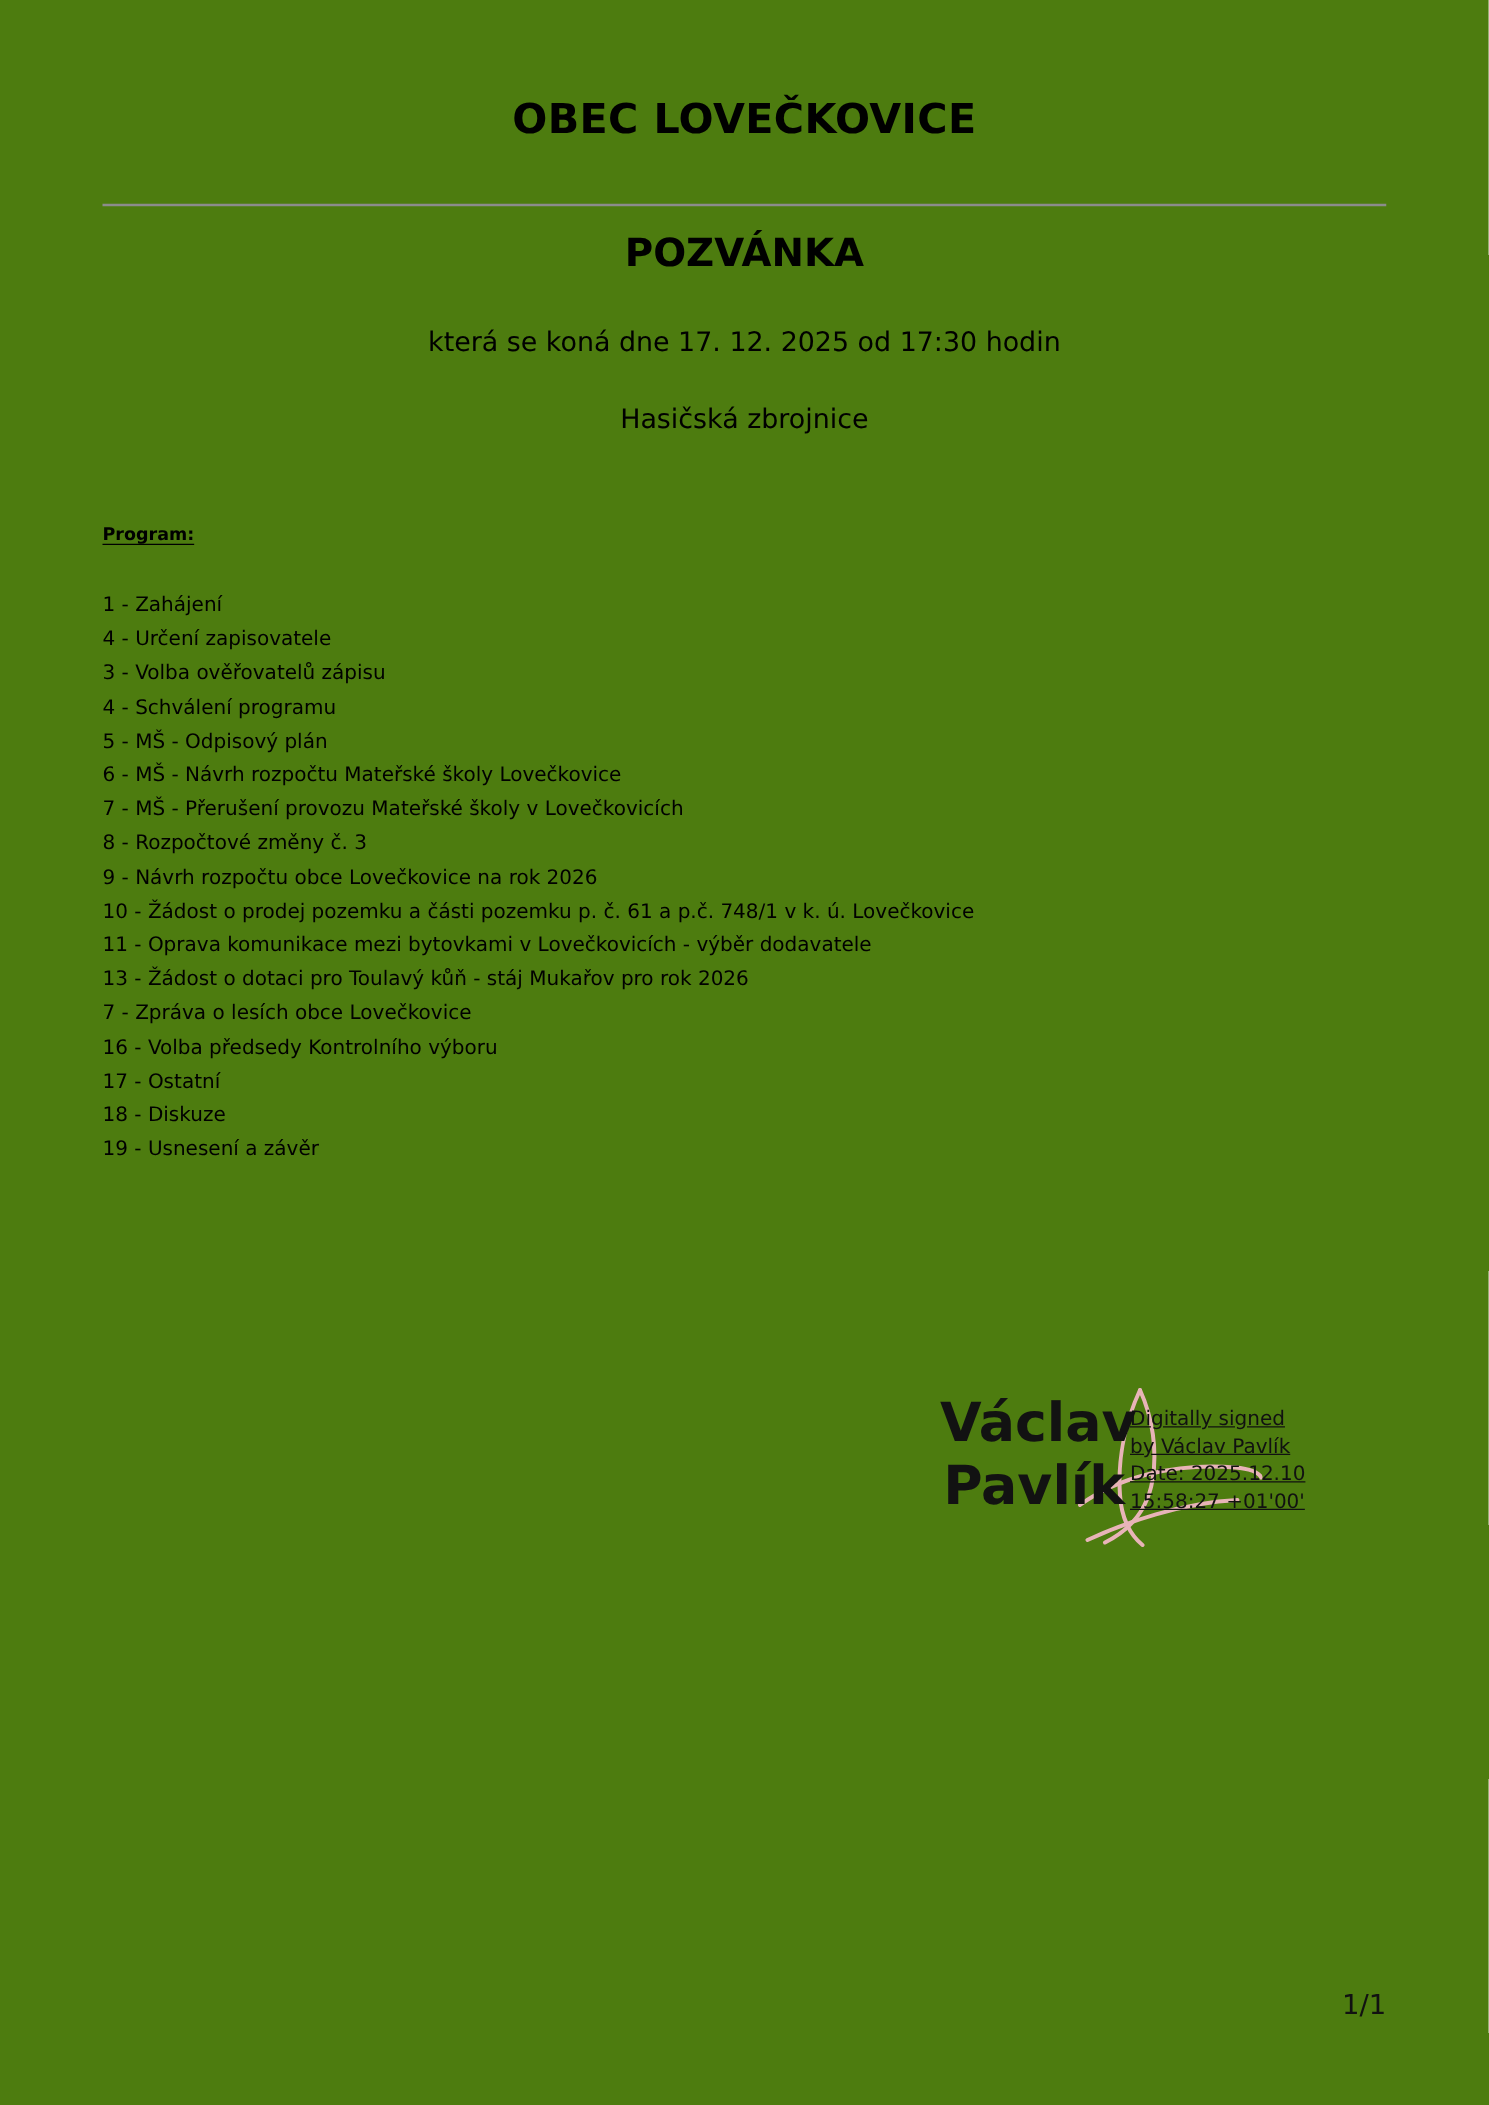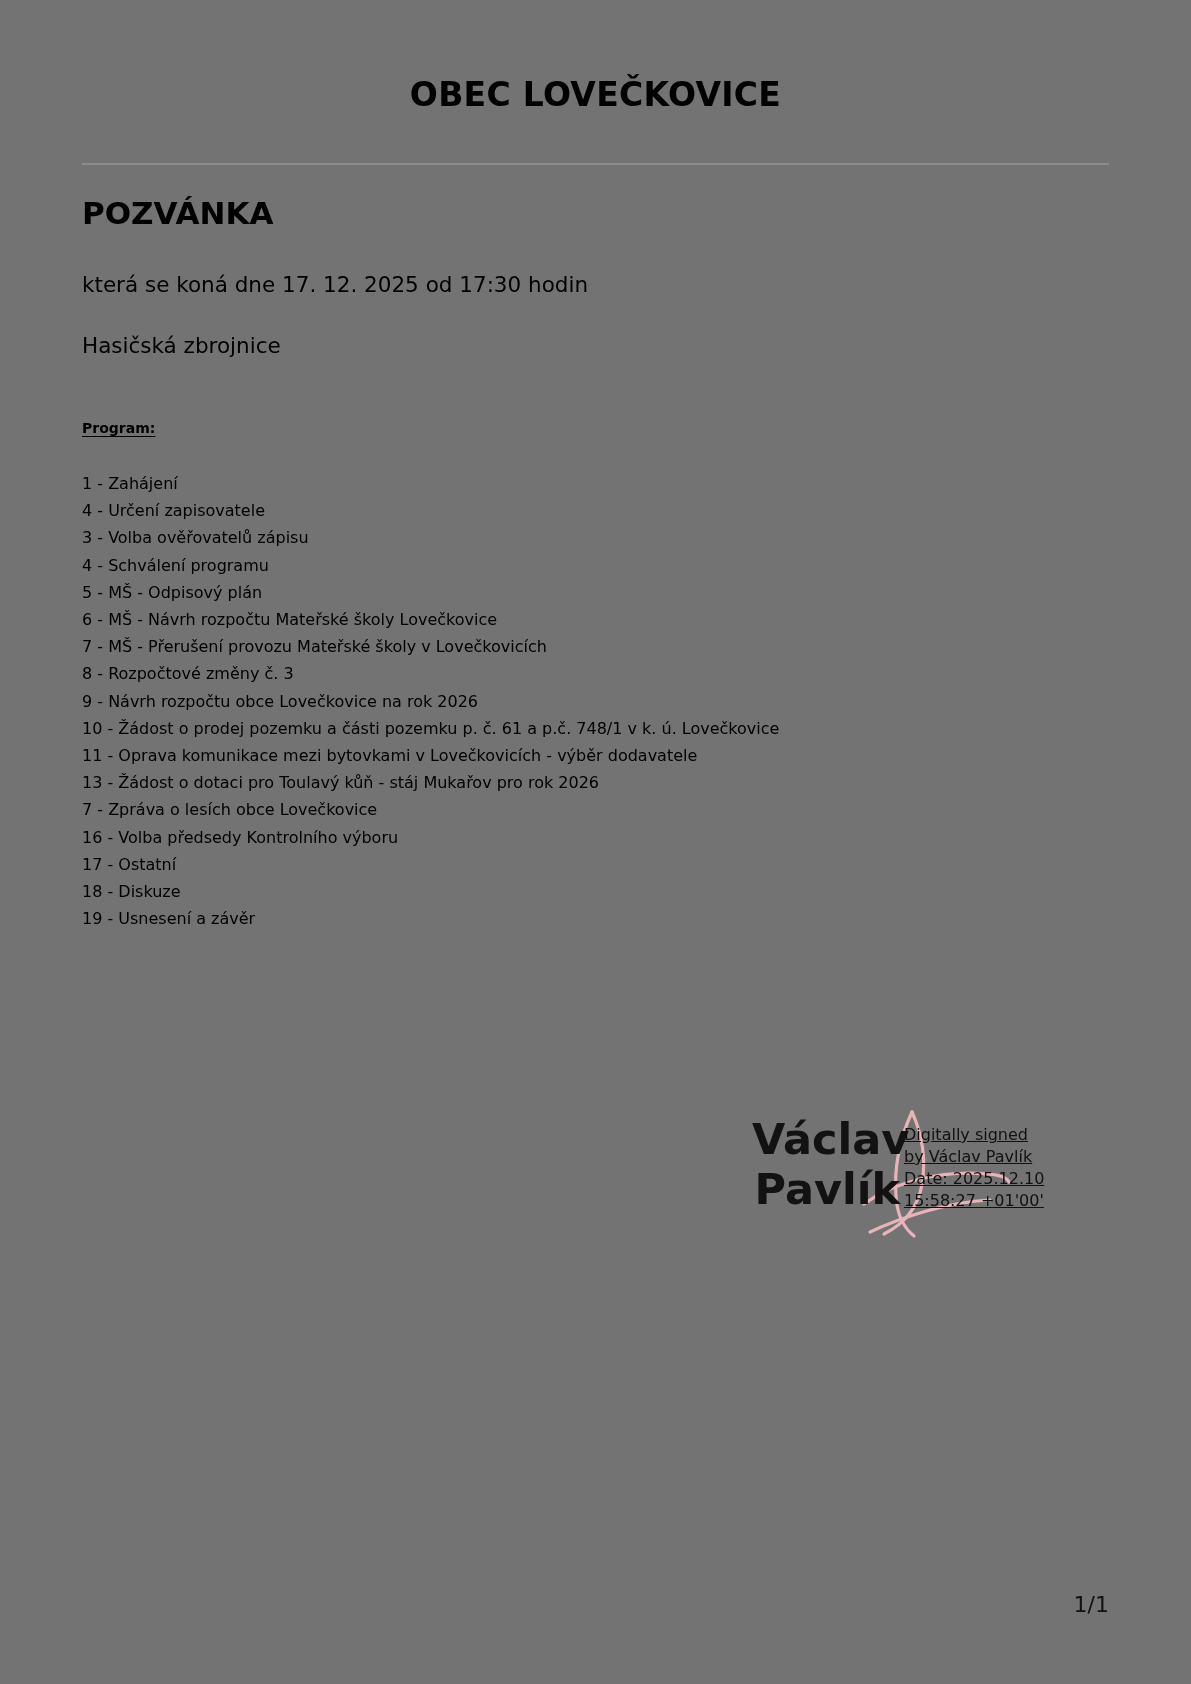--- a/index.html
+++ b/index.html
@@ -9,21 +9,21 @@
     background: #ffffff;
   }
   body {
     font-family: "DejaVu Sans", "Liberation Sans", sans-serif;
     color: #000000;
   }
   .page {
     position: relative;
     width: 1191px;
     height: 1684px;
-    background: #737373;
+    background: #4d7c0f;
     overflow: hidden;
     box-sizing: border-box;
   }
 
   
   .doc-title {
     position: absolute;
     left: 0;
     right: 0;
     top: 76px;
@@ -40,22 +40,22 @@
     top: 163px;
     height: 2px;
     background: #8c8c8c;
   }
 
   
   .invite {
     position: absolute;
     left: 82px;
     right: 82px;
-    top: 196px;
-    text-align: left;
+    top: 186px;
+    text-align: center;
   }
   .invite-title {
     font-weight: bold;
     font-size: 31px;
     line-height: 1.15;
     margin: 0 0 40px 0;
   }
   .invite-line {
     font-size: 21.5px;
     line-height: 1.25;

